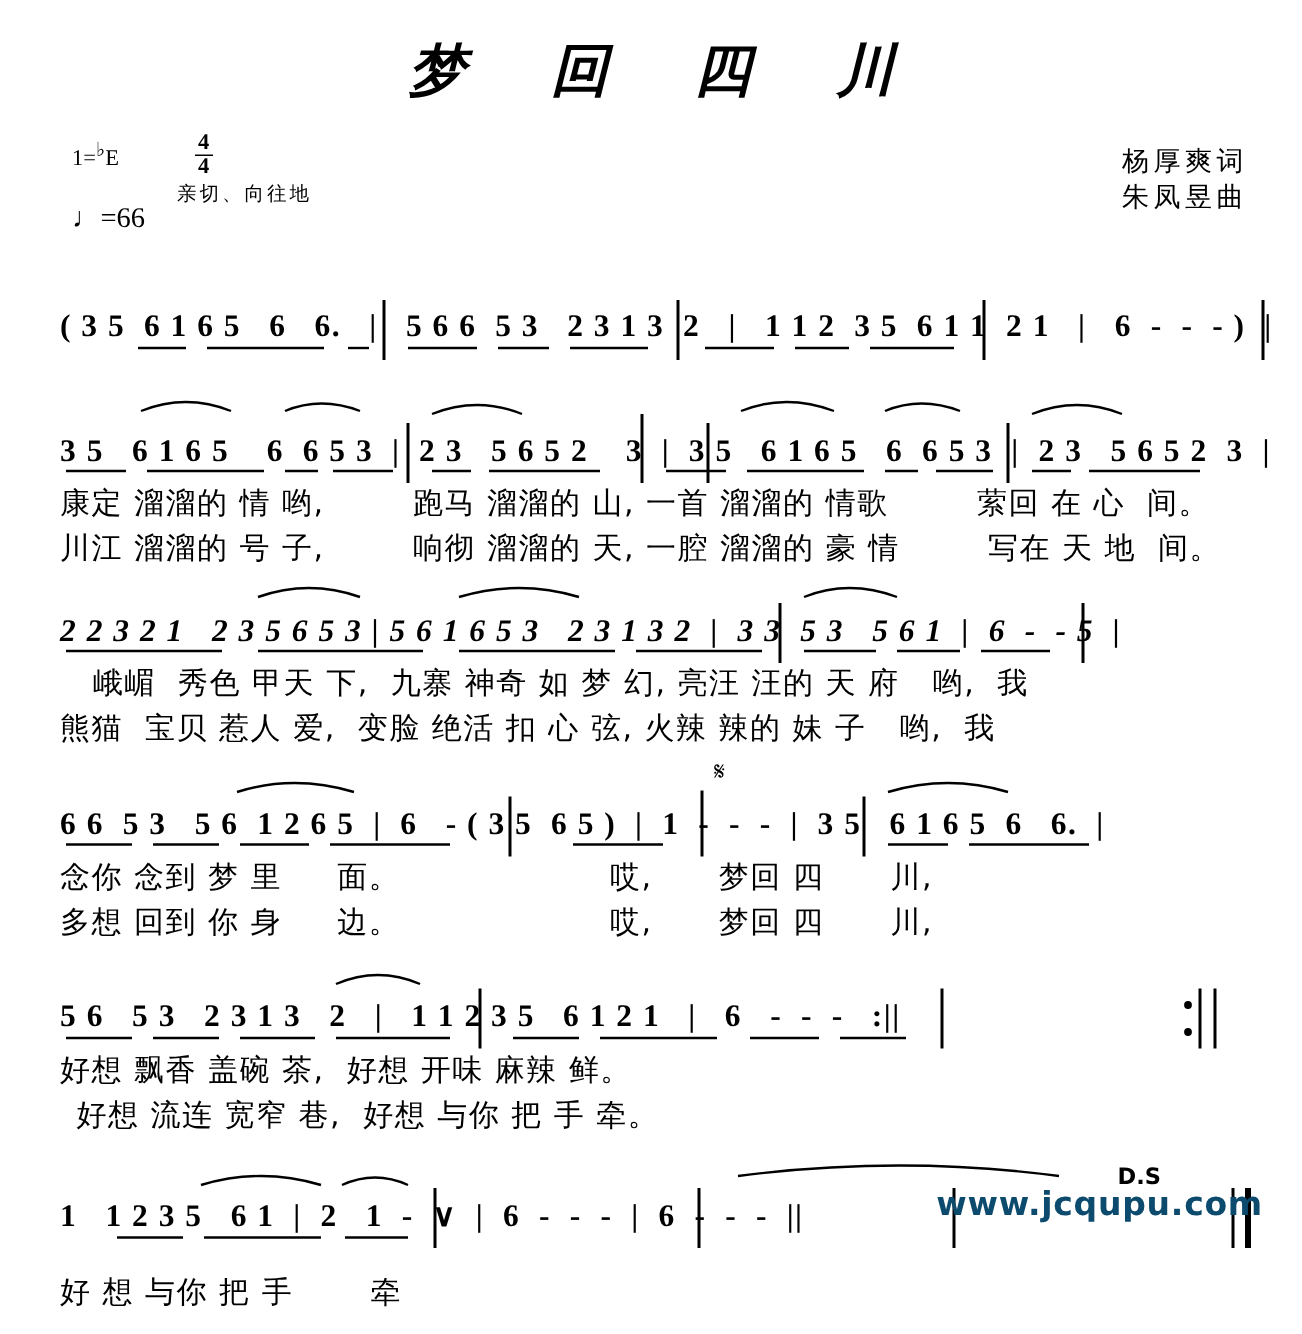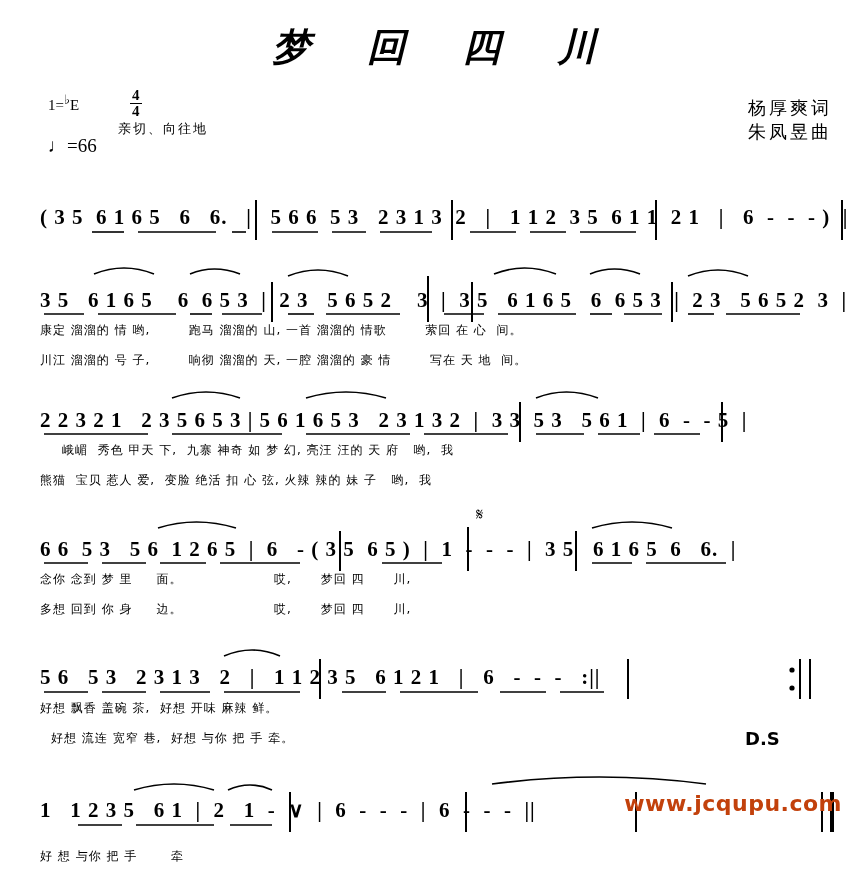--- a/index.html
+++ b/index.html
@@ -88,37 +88,38 @@
     font-size: 21px;
     font-weight: bold;
     white-space: pre;
     letter-spacing: 0px;
   }
   .lyric-row {
     position: absolute;
     left: 40px;
     width: 800px;
     font-family: "DejaVu Sans", sans-serif;
-    font-size: 12px;
+    font-size: 20px;
     white-space: pre;
   }
   .ds-mark {
     position: absolute;
     font-family: "DejaVu Sans", sans-serif;
-    font-size: 18px;
-    font-weight: bold;
+    font-size: 15px;
+    font-weight: bold;
+    margin-top: 47px;
   }
   .watermark {
     position: absolute;
     right: 26px;
     bottom: 18px;
     font-family: "DejaVu Sans", sans-serif;
     font-size: 22px;
     font-weight: bold;
-    color: #c2410c;
+    color: #0c4a6e;
     letter-spacing: 0.5px;
   }
   svg.overlay {
     position: absolute;
     left: 0; top: 0;
     width: 868px; height: 889px;
     pointer-events: none;
   }
 </style>
 </head>
@@ -147,21 +148,21 @@
     <div class="notes-row" style="top:205px; letter-spacing:1px;">( 3 5  6 1 6 5   6   6.   |   5 6 6  5 3   2 3 1 3  2   |   1 1 2  3 5  6 1 1  2 1   |   6  -  -  - )  |</div>
   </div>
 
   <div class="system" style="top:0;">
     <div class="notes-row" style="top:288px; letter-spacing:1px;">3 5   6 1 6 5    6  6 5 3  |  2 3   5 6 5 2    3  |  3 5   6 1 6 5   6  6 5 3  |  2 3   5 6 5 2  3  |</div>
     <div class="lyric-row" style="top:322px; letter-spacing:1px;">康定 溜溜的 情 哟,        跑马 溜溜的 山, 一首 溜溜的 情歌        萦回 在 心  间。</div>
     <div class="lyric-row" style="top:352px; letter-spacing:1px;">川江 溜溜的 号 子,        响彻 溜溜的 天, 一腔 溜溜的 豪 情        写在 天 地  间。</div>
   </div>
 
   <div class="system" style="top:0;">
-    <div class="notes-row" style="top:408px; letter-spacing:1px;">2 2 3 2 1   2 3 5 6 5 3 | 5 6 1 6 5 3   2 3 1 3 2  |  3 3  5 3   5 6 1  |  6  -  - 5  |</div>
+    <div class="notes-row" style="top:408px; letter-spacing:1px;font-style:italic;">2 2 3 2 1   2 3 5 6 5 3 | 5 6 1 6 5 3   2 3 1 3 2  |  3 3  5 3   5 6 1  |  6  -  - 5  |</div>
     <div class="lyric-row" style="top:442px; letter-spacing:1px;padding-left:22px;">峨嵋  秀色 甲天 下,  九寨 神奇 如 梦 幻, 亮汪 汪的 天 府   哟,  我</div>
     <div class="lyric-row" style="top:472px; letter-spacing:1px;">熊猫  宝贝 惹人 爱,  变脸 绝活 扣 心 弦, 火辣 辣的 妹 子   哟,  我</div>
   </div>
 
   <div class="system" style="top:0;">
     <div class="notes-row" style="top:537px; letter-spacing:1px;">6 6  5 3   5 6  1 2 6 5  |  6   - ( 3 5  6 5 )  |  1  -  -  -  |  3 5   6 1 6 5  6   6.  |</div>
     <div class="lyric-row" style="top:571px; letter-spacing:1px;">念你 念到 梦 里     面。                   哎,      梦回 四      川,</div>
     <div class="lyric-row" style="top:601px; letter-spacing:1px;">多想 回到 你 身     边。                   哎,      梦回 四      川,</div>
   </div>
 

